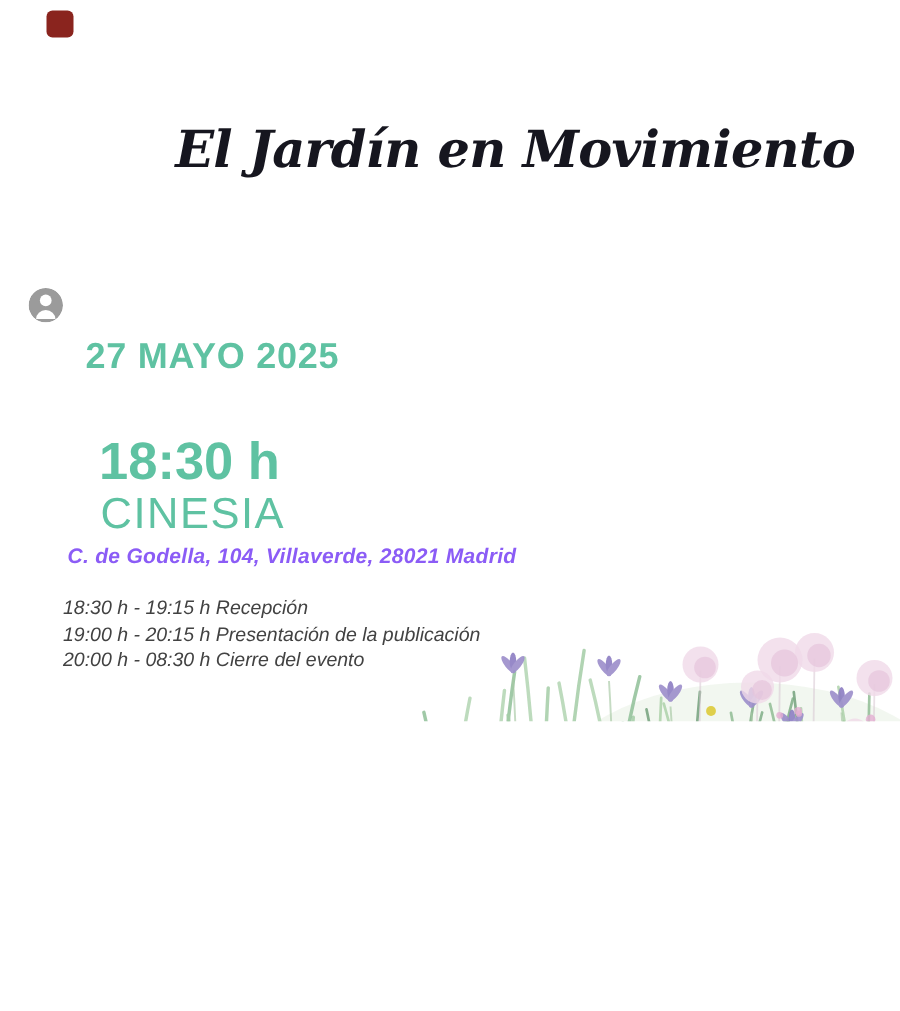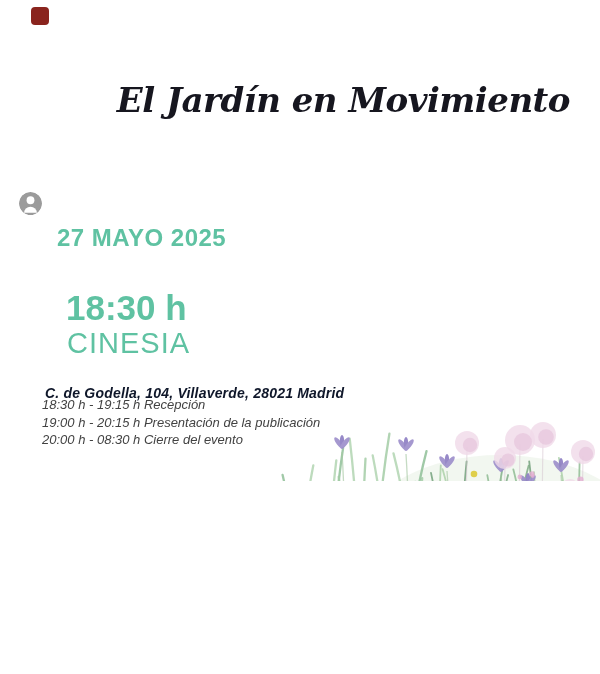--- a/index.html
+++ b/index.html
@@ -52,21 +52,21 @@
     </svg>
   </div>
 
   <div class="title-block">
     <div class="poster-title" style="color: rgb(22, 22, 31);">El Jardín en Movimiento</div>
   </div>
 
   <div class="event-date accent" style="color: rgb(95, 194, 162);">27 MAYO 2025</div>
   <div class="event-time accent" style="color: rgb(95, 194, 162);">18:30 h</div>
   <div class="event-venue accent" style="color: rgb(95, 194, 162);">CINESIA</div>
-  <div class="event-address accent" style="color: #0f172a; margin-top: 23px;">C. de Godella, 104, Villaverde, 28021 Madrid</div>
+  <div class="event-address accent" style="color: #8b5cf6;">C. de Godella, 104, Villaverde, 28021 Madrid</div>
 
   <div class="schedule" style="color: rgb(66, 66, 66);">
     <div>18:30 h - 19:15 h Recepción</div>
     <div>19:00 h - 20:15 h Presentación de la publicación</div>
     <div>20:00 h - 08:30 h Cierre del evento</div>
   </div>
 
   <div class="meadow">
     <svg id="meadow-svg" width="600" height="200" viewBox="0 0 600 200">
         <ellipse cx="500" cy="115" rx="135" ry="75" fill="#edf4ea" opacity="0.7"></ellipse>

